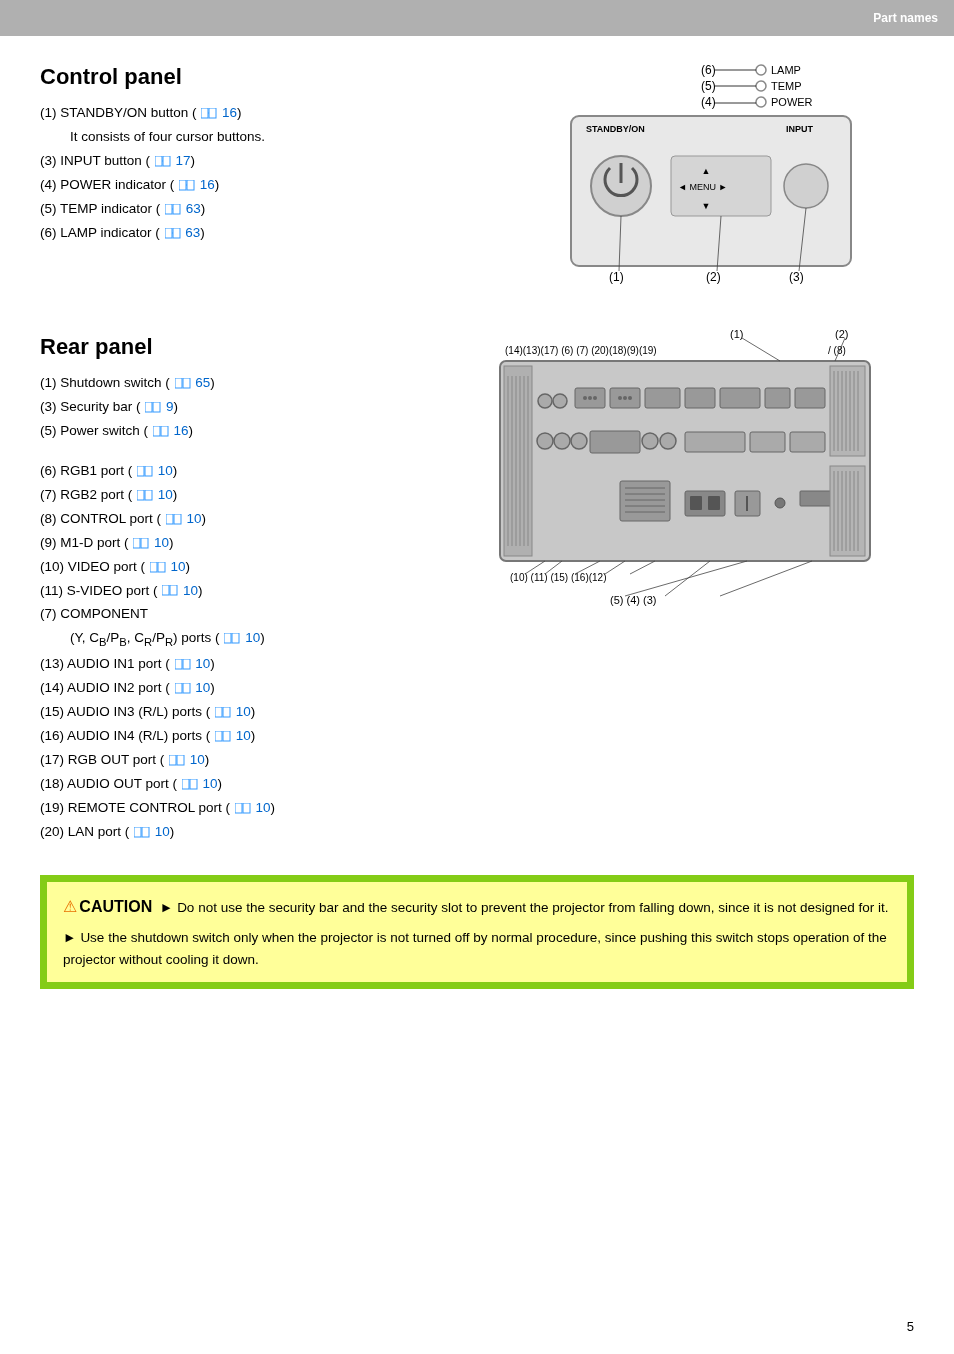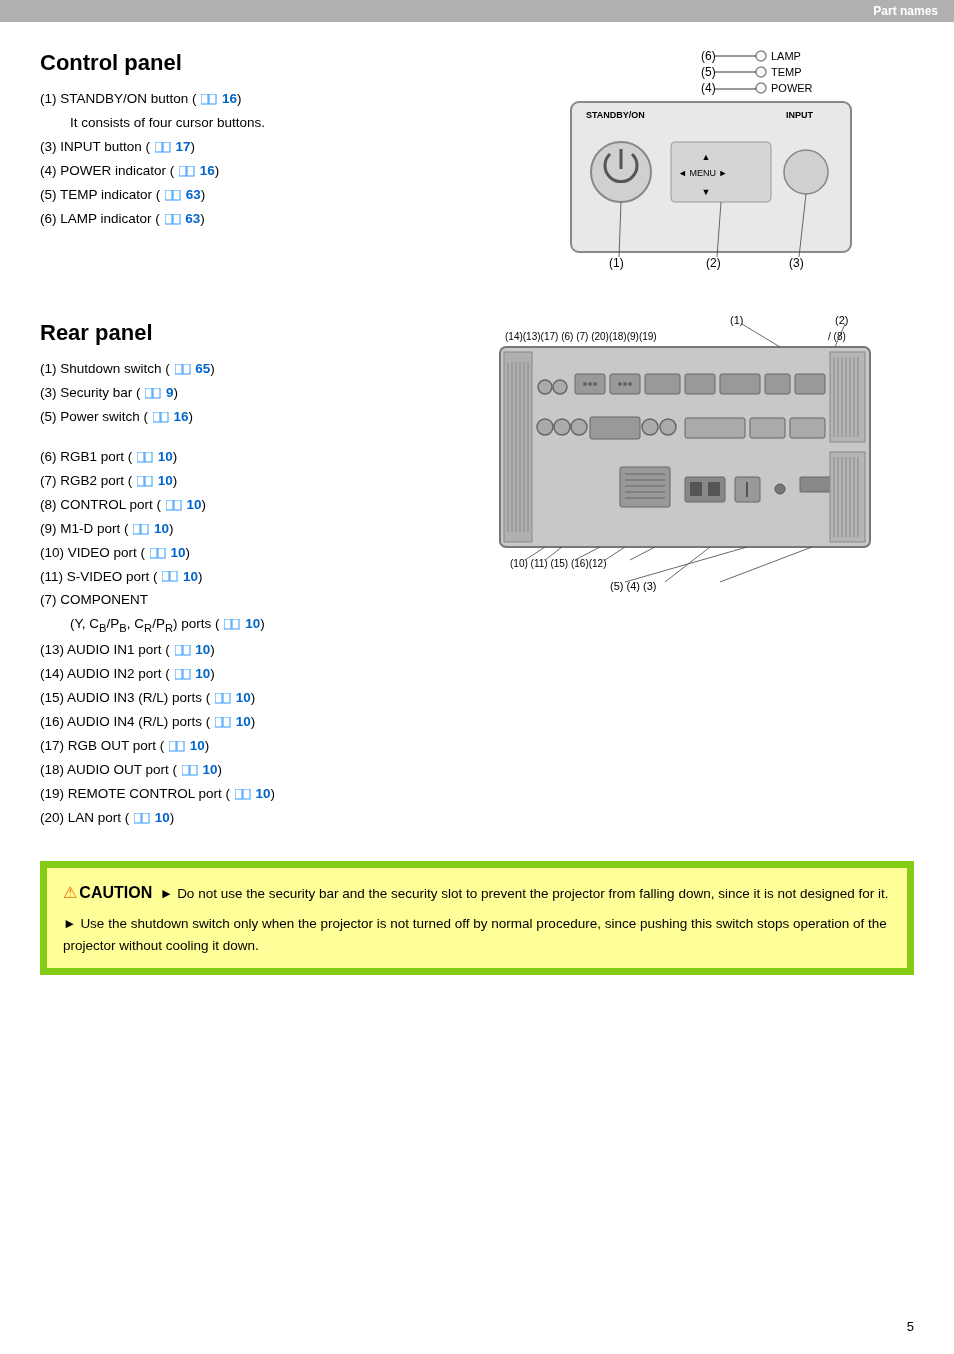--- a/index.html
+++ b/index.html
@@ -9,21 +9,21 @@
       background: #fff;
       font-family: Arial, Helvetica, sans-serif;
       font-size: 14px;
       color: #000;
       position: relative;
     }
 
     
     .header-bar {
       background: #b0b0b0;
-      height: 22px;
+      height: 36px;
       display: flex;
       align-items: center;
       justify-content: flex-end;
       padding-right: 16px;
     }
     .header-bar span {
       font-size: 12px;
       color: #fff;
       font-weight: bold;
     }
@@ -112,21 +112,21 @@
       font-size: 13px;
     }
 
     
     svg text {
       font-family: Arial, Helvetica, sans-serif;
     }
 
     .link-num {
       color: #0066cc;
-      font-weight: bold;
+      font-weight: normal;
     }
   </style>
 </head>
 <body>
 
 <div class="header-bar">
   <span>Part names</span>
 </div>
 
 <div class="page-content">

